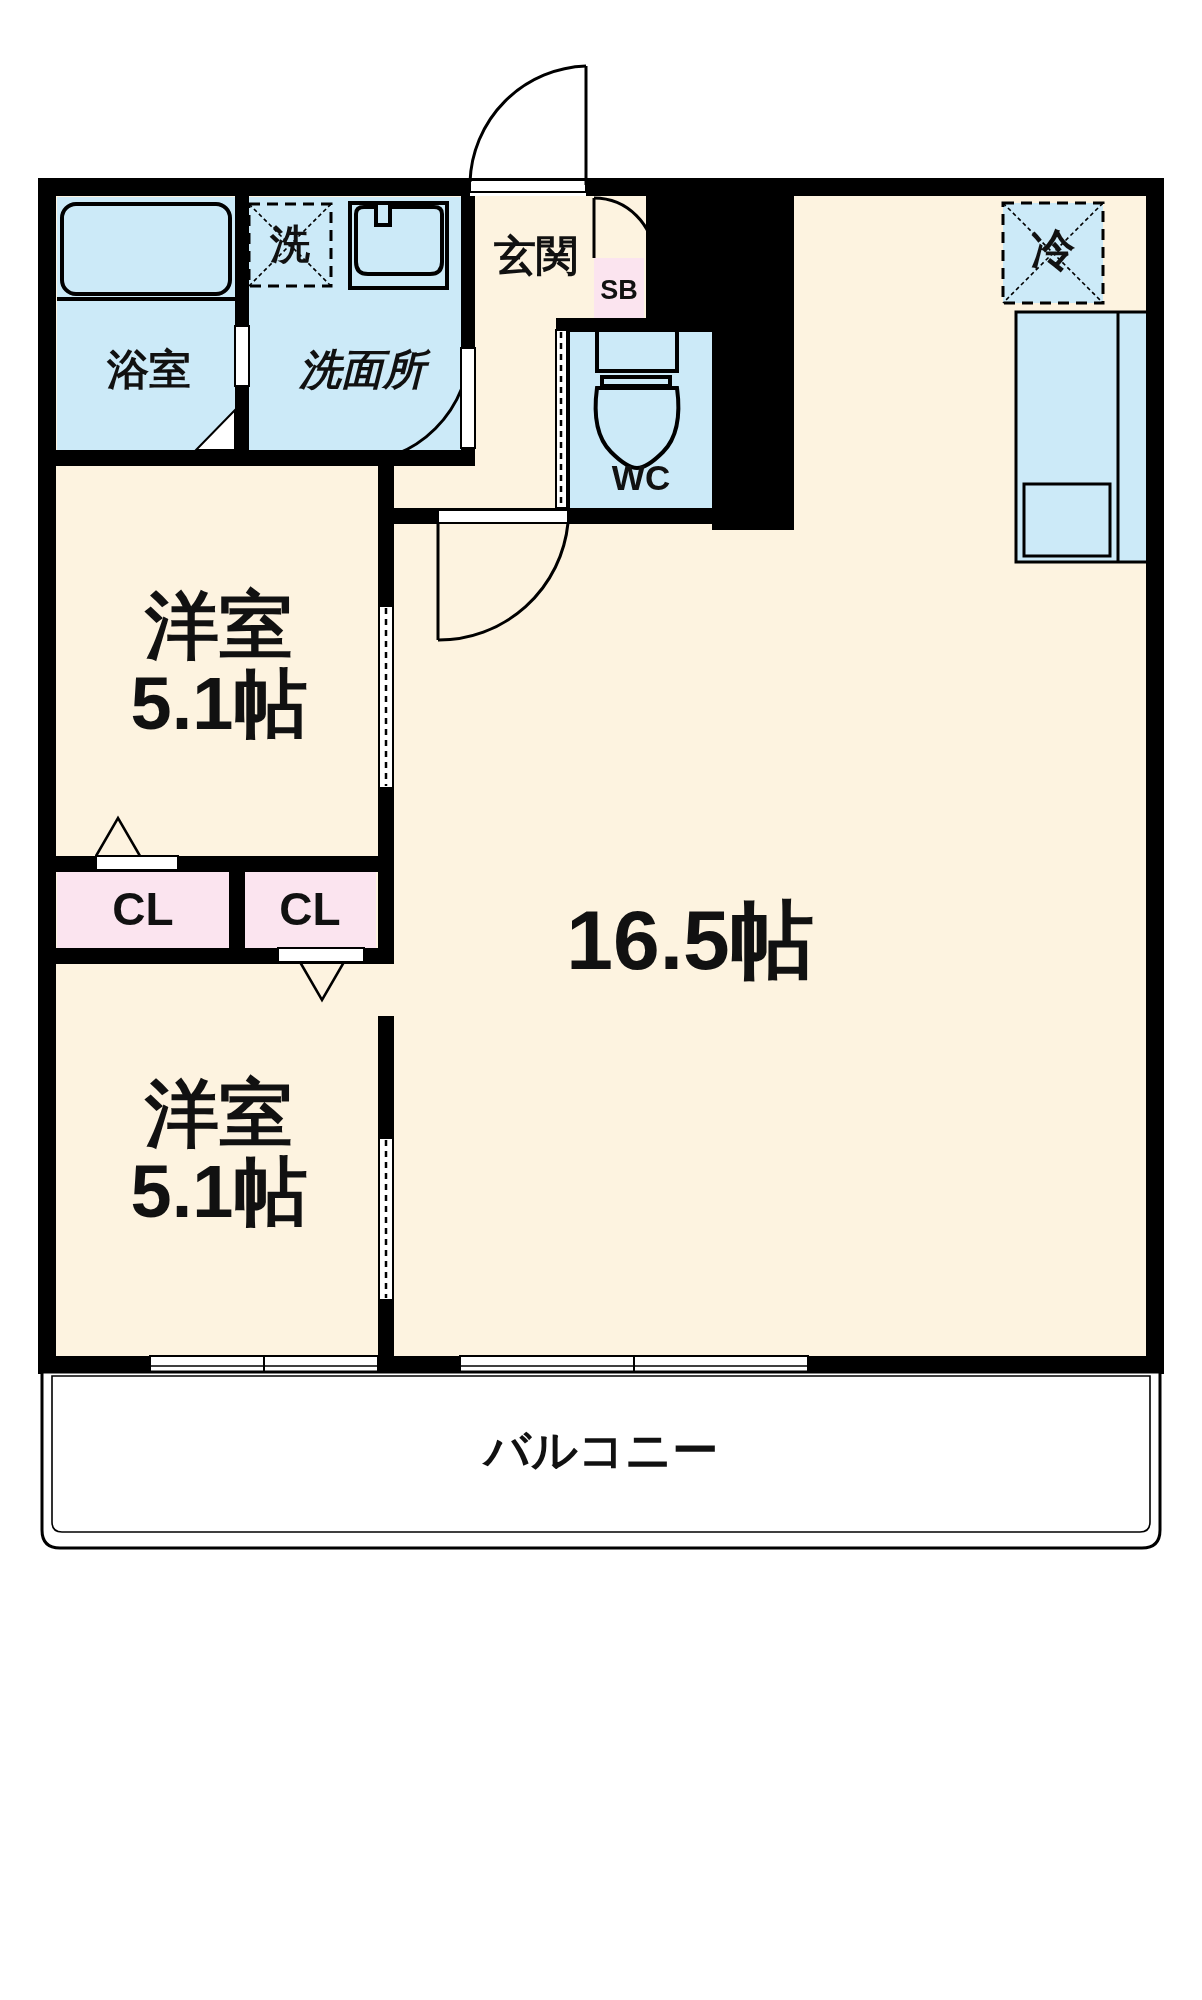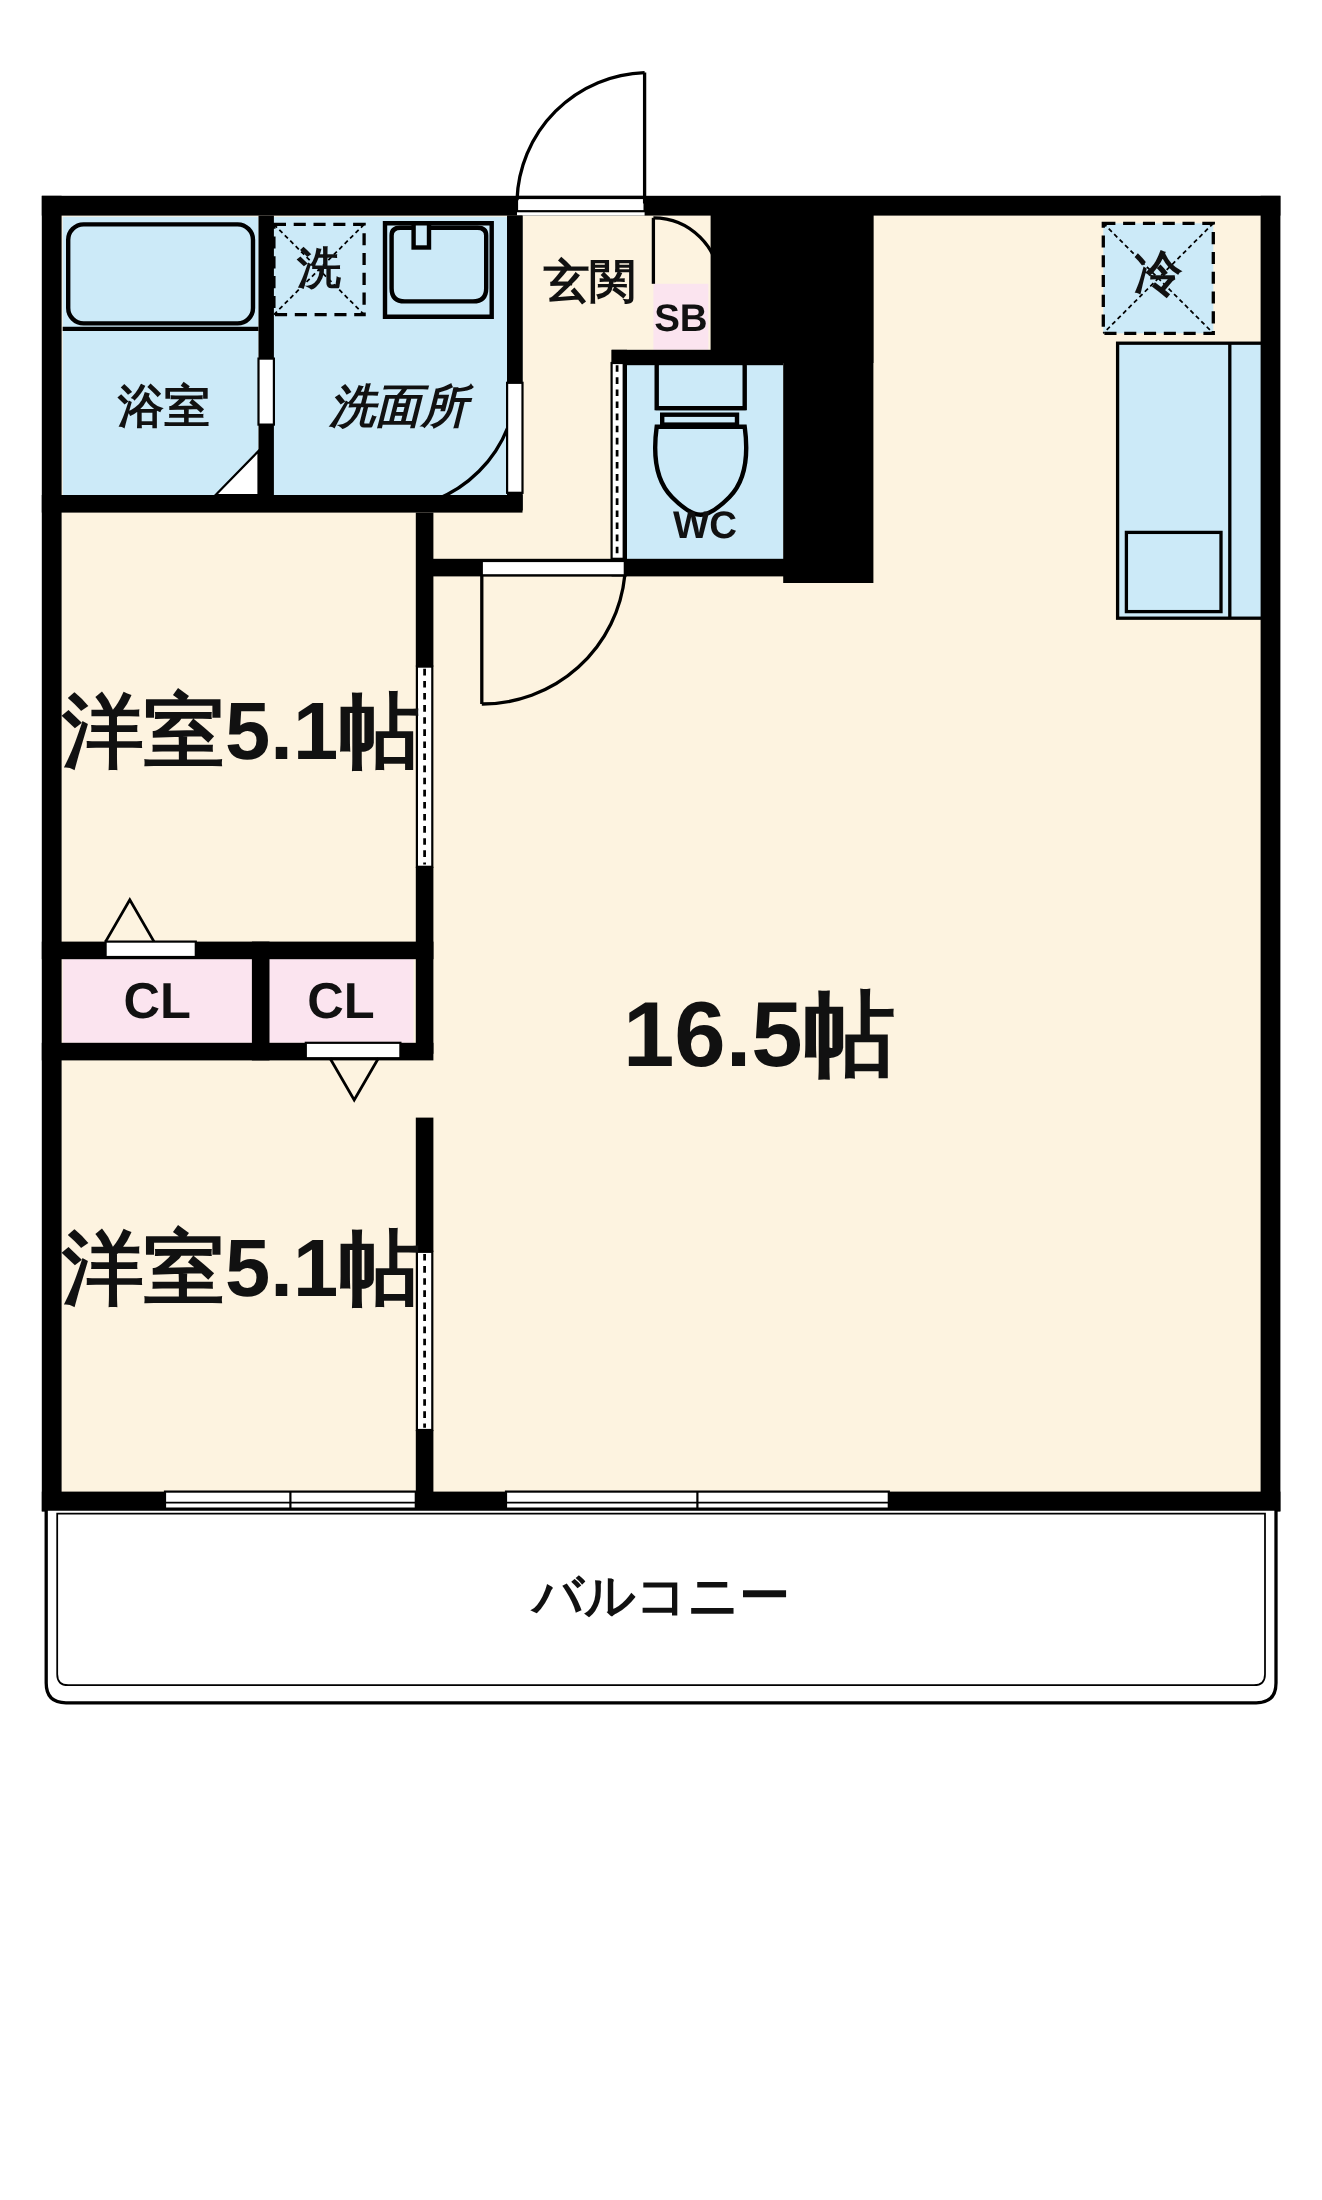--- a/index.html
+++ b/index.html
@@ -7,21 +7,21 @@
   #plan{position:absolute;left:0;top:0;width:1202px;height:2000px;}
   .lbl{position:absolute;display:flex;align-items:center;justify-content:center;
        color:#111111;font-weight:700;line-height:1.05;text-align:center;
        pointer-events:none;white-space:nowrap;
        paint-order:stroke fill;
        -webkit-text-stroke:7px #fdf6e6;}
   .lbl span{ -webkit-text-stroke:0; position:relative;}
   .lbl.onblue{ -webkit-text-stroke:7px #ffffff;}
   .lbl.onpink{ -webkit-text-stroke:7px #ffffff;}
   .lbl.onwhite{ -webkit-text-stroke:0;}
-  .stack{display:flex;flex-direction:row;align-items:center;justify-content:center;}
+  .stack{display:flex;flex-direction:column;align-items:center;justify-content:center;}
 </style>
 </head>
 <body>
 
 <svg id="plan" viewBox="0 0 1202 2000" xmlns="http://www.w3.org/2000/svg">
 
   <g>
 
     <rect x="42" y="182" width="1118" height="1188" fill="#fdf3e0"></rect>
 
@@ -205,21 +205,21 @@
 </div>
 
 <div class="lbl onblue" style="left:249px;top:214px;width:82px;height:60px;font-size:40px;">
   <span>洗</span>
 </div>
 
 <div class="lbl" style="left:476px;top:228px;width:120px;height:56px;font-size:42px;">
   <span>玄関</span>
 </div>
 
-<div class="lbl onpink" style="left:594px;top:258px;width:50px;height:64px;font-size:35px;">
+<div class="lbl onpink" style="left:594px;top:258px;width:50px;height:64px;font-size:27px;">
   <span>SB</span>
 </div>
 
 <div class="lbl onblue" style="left:570px;top:450px;width:142px;height:56px;font-size:35px;">
   <span>WC</span>
 </div>
 
 <div class="lbl onblue" style="left:1003px;top:215px;width:100px;height:70px;font-size:44px;">
   <span>冷</span>
 </div>

